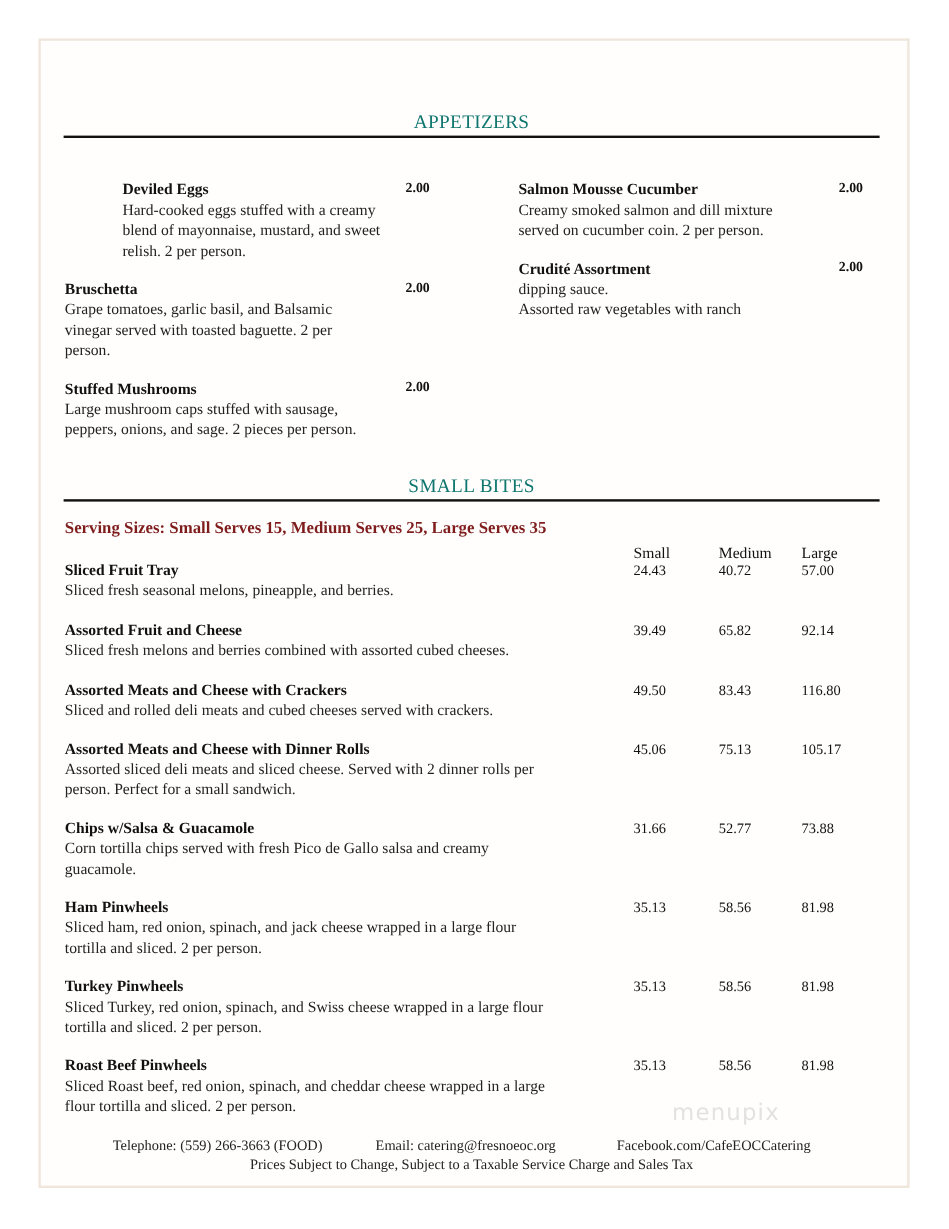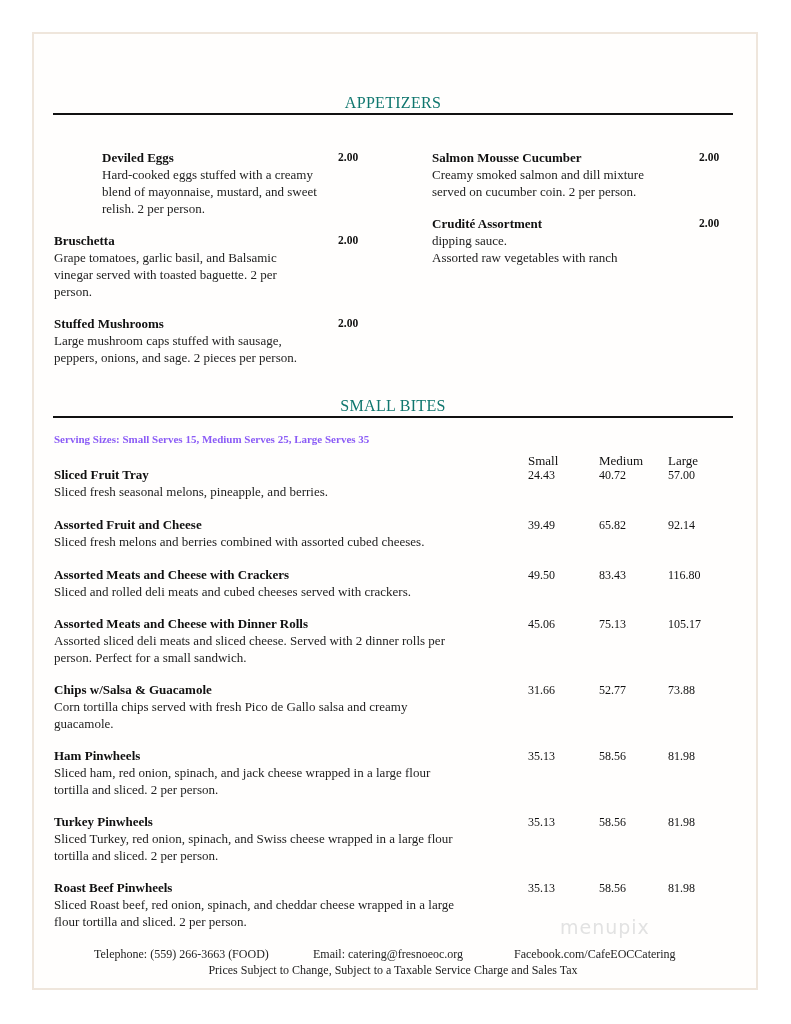--- a/index.html
+++ b/index.html
@@ -18,21 +18,21 @@
     font-size: 16px; letter-spacing: 0.3px; color: #0f766e;
   }
   .rule {
     position: absolute; left: 53px; width: 680px; height: 2px; background: #111;
   }
   .item { position: absolute; }
   .item .name { font-weight: bold; font-size: 13px; line-height: 17px; color: #111; }
   .item .desc { font-size: 13px; line-height: 17px; color: #222; }
   .price { position: absolute; font-weight: bold; font-size: 11.5px; color: #111; }
   .sb-price { position: absolute; font-size: 12px; color: #111; }
-  .sizes-note { position: absolute; left: 54px; top: 433px; font-size: 11px; font-weight: bold; color: #8b5cf6; }
+  .sizes-note { position: absolute; left: 54px; top: 433px; font-size: 14px; font-weight: bold; color: #7f1d1d; }
   .col-head { position: absolute; top: 453px; font-size: 13px; color: #111; }
   .footer-line { position: absolute; font-size: 12px; color: #222; }
   .watermark {
     position: absolute; left: 560px; top: 916px; font-family: "DejaVu Sans", sans-serif;
     font-size: 19px; color: #e2e2e2; letter-spacing: 1px;
   }
 </style>
 </head>
 <body>
 

